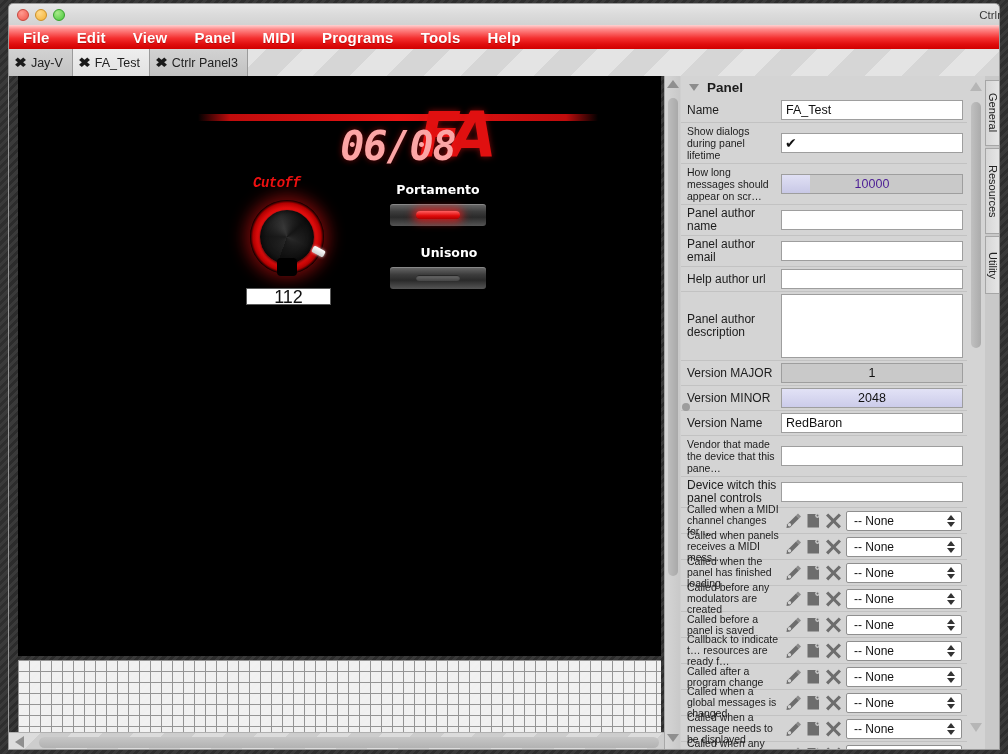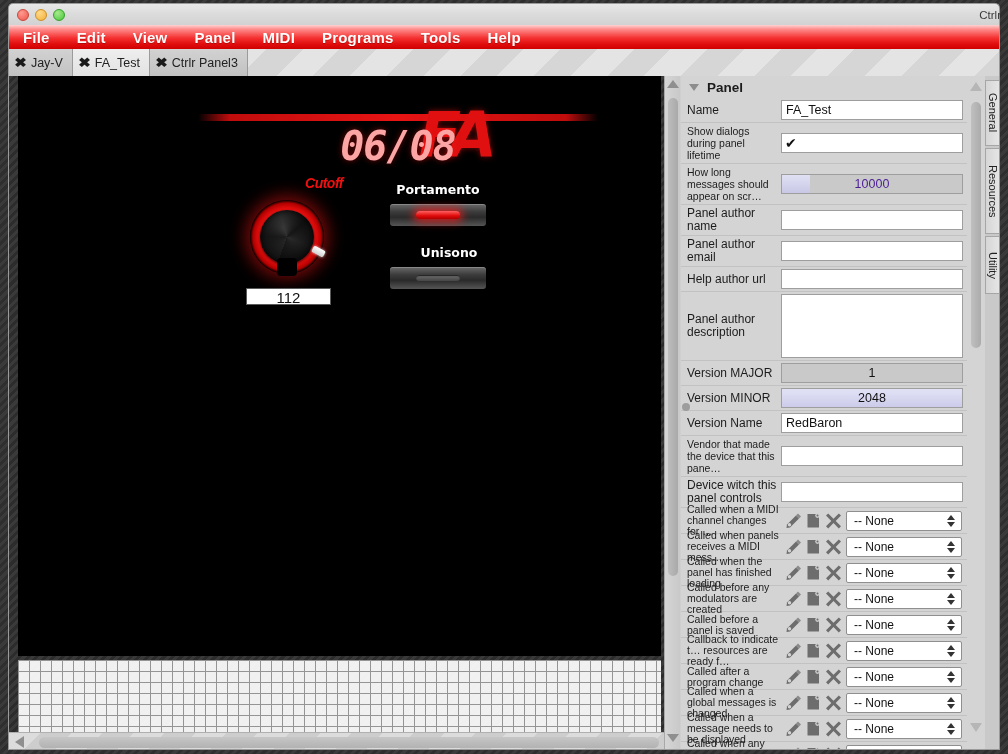--- a/index.html
+++ b/index.html
@@ -137,23 +137,23 @@
   .logo .num{
     position:absolute;left:100px;top:44px;width:200px;text-align:center;
     font-family:"DejaVu Sans Mono", monospace;
     font-size:40px;font-weight:bold;font-style:italic;color:#fca5a5;
     letter-spacing:-1px;line-height:40px;
     text-shadow:0 0 6px rgba(255,20,20,.45);
   }
 
   
   .cutoff-label{
-    position:absolute;left:235px;top:99px;width:90px;text-align:right;
+    position:absolute;left:235px;top:99px;width:90px;text-align:left;
     color:#ee1111;font-size:14px;font-weight:bold;font-style:italic;
-    font-family:Liberation Sans, sans-serif;letter-spacing:-0.5px;
+    font-family:Liberation Mono, monospace;letter-spacing:-0.5px;
   }
   .knob{
     position:absolute;left:232px;top:124px;width:74px;height:74px;border-radius:50%;
     background:
       radial-gradient(circle at 50% 50%, rgba(0,0,0,0) 0 24px, #ff1414 26px, #b00000 34px, rgba(150,0,0,0) 37px);
     box-shadow:0 0 16px 5px rgba(255,20,20,.45);
   }
   .knob::after{ 
     content:"";position:absolute;left:27px;top:58px;width:20px;height:18px;background:#000;
     border-radius:4px;
@@ -168,21 +168,21 @@
   }
   .knob-pointer{
     position:absolute;left:62px;top:48px;width:13px;height:7px;border-radius:2px;
     background:linear-gradient(to bottom,#ffffff,#cfcfcf);
     transform:rotate(28deg);
     box-shadow:0 0 3px rgba(255,255,255,.7);
   }
   .knob-value{
     position:absolute;left:228px;top:212px;width:85px;height:17px;
     background:#ffffff;border:1px solid #5a5a5a;
-    font-size:15px;color:#111;text-align:center;line-height:17px;
+    font-size:18px;color:#111;text-align:center;line-height:17px;
     box-sizing:border-box;
   }
 
   
   .btn-label{
     position:absolute;width:140px;text-align:center;color:#ffffff;
     font-size:12.5px;font-weight:bold;font-family:"DejaVu Sans", sans-serif;
   }
   .lbl-porta{left:350px;top:106px;}
   .lbl-uni{left:361px;top:169px;}

